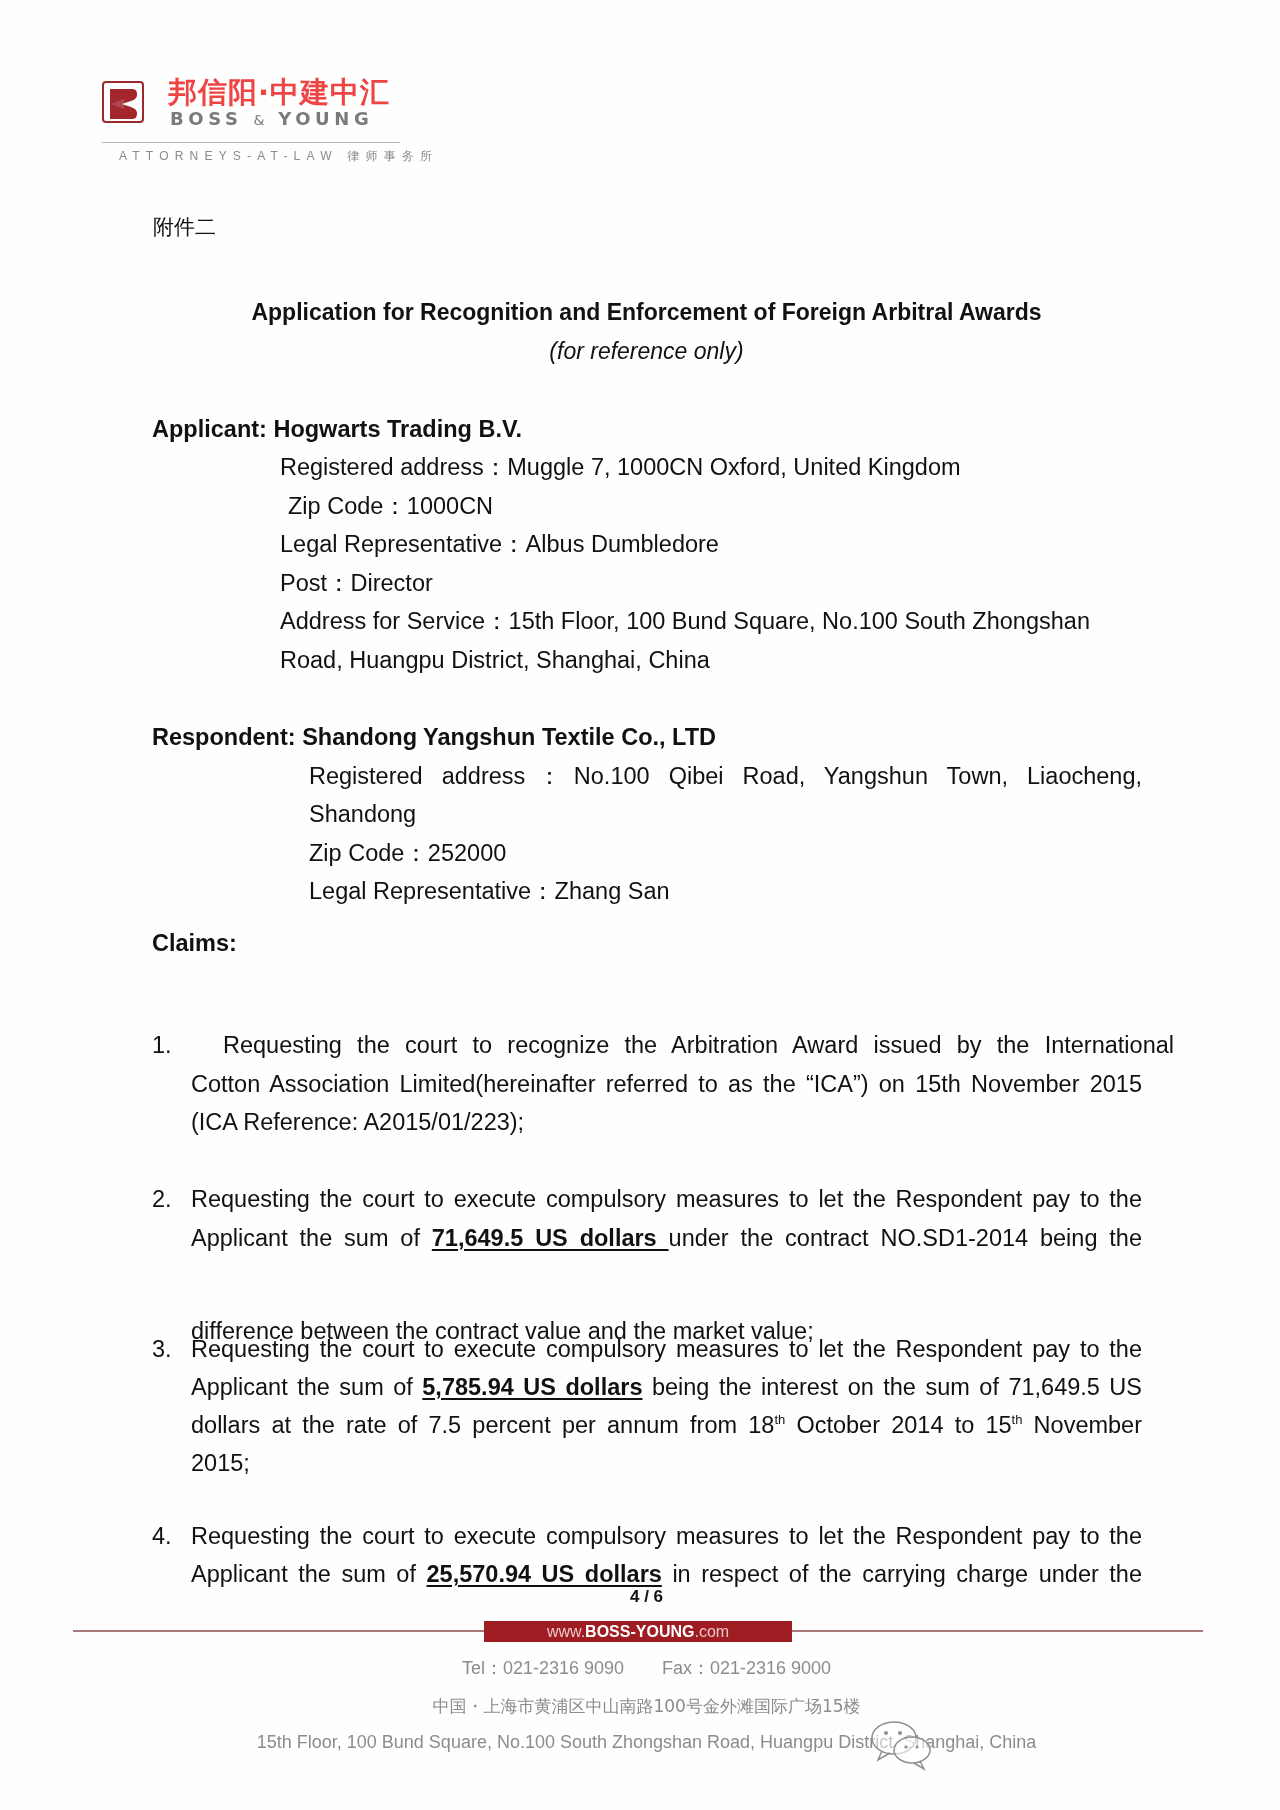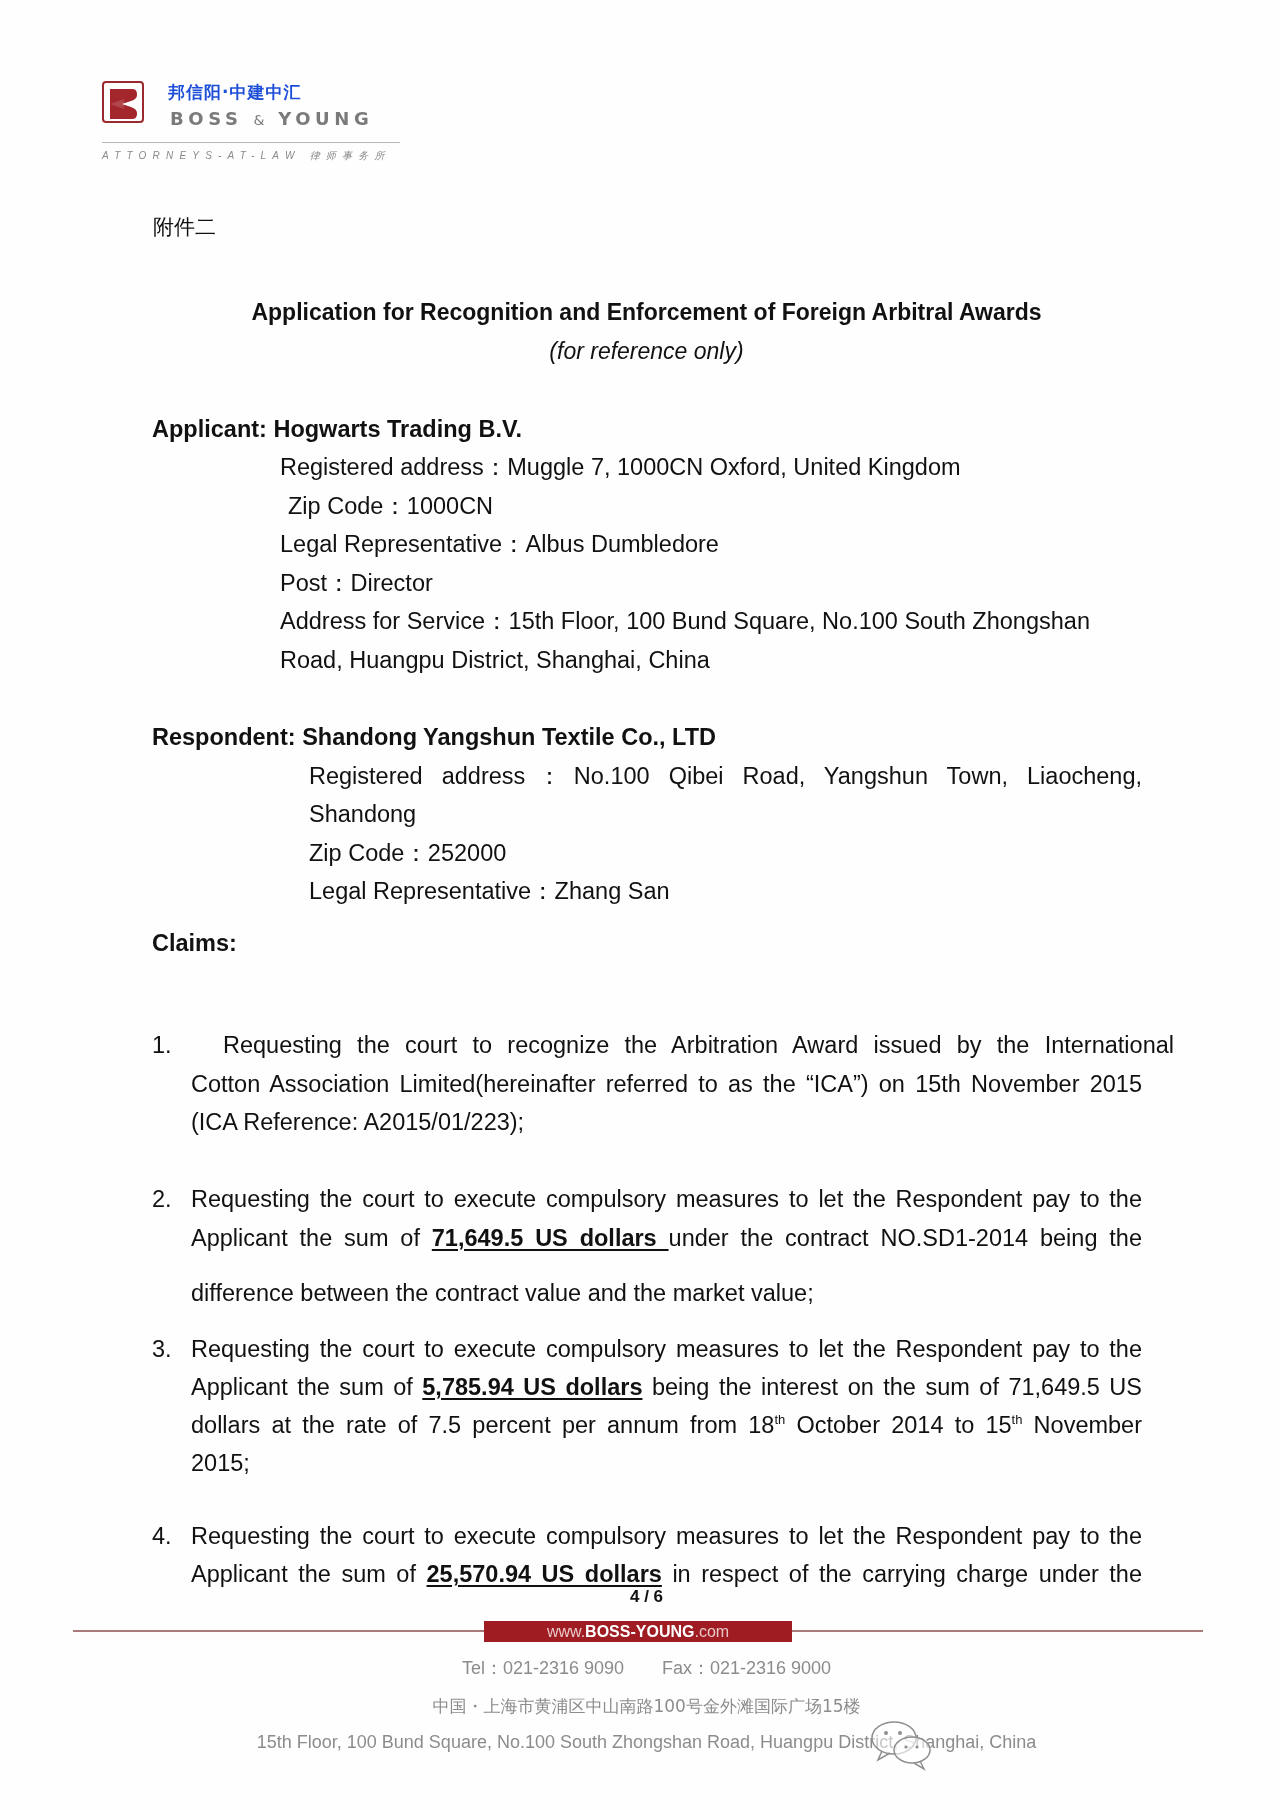--- a/index.html
+++ b/index.html
@@ -3,25 +3,25 @@
 <meta charset="utf-8">
 <style>
   * { margin: 0; padding: 0; box-sizing: border-box; }
   html, body { width: 1280px; height: 1810px; background: #fefefe; overflow: hidden; }
   body { position: relative; font-family: "Liberation Sans", "DejaVu Sans", sans-serif; color: #111; }
 
   
   .logo { position: absolute; left: 102px; top: 80px; width: 298px; height: 84px; }
   .logo-mark { position: absolute; left: 0; top: 1px; width: 42px; height: 42px; border: 2px solid #9b2a2e; border-radius: 4px; background: #fff; overflow: hidden; }
   .logo-mark svg { position: absolute; left: 0; top: 0; }
-  .logo-cn { position: absolute; left: 66px; top: -2px; font-family: "DejaVu Sans", sans-serif; font-size: 17px; font-weight: bold; color: #1d4ed8; letter-spacing: 1px; white-space: nowrap; line-height: 28px; }
+  .logo-cn { position: absolute; left: 66px; top: -2px; font-family: "DejaVu Sans", sans-serif; font-size: 29px; font-weight: bold; color: #ef4444; letter-spacing: 1px; white-space: nowrap; line-height: 28px; }
   .logo-en { position: absolute; left: 68px; top: 29px; font-family: "DejaVu Sans", sans-serif; font-size: 18px; font-weight: bold; color: #7a7a7a; letter-spacing: 4.6px; white-space: nowrap; line-height: 20px; }
   .logo-en .amp { font-size: 14px; font-weight: normal; letter-spacing: 3px; }
   .logo-rule { position: absolute; left: 0; top: 62px; width: 298px; height: 1px; background: #b8b8b8; }
-  .logo-tag { position: absolute; left: 0; top: 70px; font-size: 10px; font-style: italic; color: #8a8a8a; letter-spacing: 6.2px; white-space: nowrap; line-height: 12px; }
+  .logo-tag { position: absolute; left: 17px; top: 70px; font-size: 12px; color: #8a8a8a; letter-spacing: 6.2px; white-space: nowrap; line-height: 12px; }
 
   
   .annex { position: absolute; left: 153px; top: 214px; font-family: "DejaVu Serif", serif; font-size: 21px; line-height: 26px; color: #111; }
   .title { position: absolute; left: 0; width: 1293px; top: 298px; text-align: center; font-size: 23px; font-weight: bold; line-height: 28px; color: #111; }
   .subtitle { position: absolute; left: 0; width: 1293px; top: 337px; text-align: center; font-size: 23px; font-style: italic; line-height: 28px; color: #111; }
 
   .line { position: absolute; font-size: 23.5px; line-height: 30px; white-space: nowrap; color: #111; }
   .bold { font-weight: bold; }
   .just { width: 862px; text-align: justify; text-align-last: justify; white-space: normal; }
   .u { text-decoration: underline; text-decoration-thickness: 2px; text-underline-offset: 3px; font-weight: bold; }
@@ -106,21 +106,21 @@
 <div class="num" style="top:1030px;">1.</div>
 <div class="line just" style="left:191px; top:1030px; width:951px;margin-left:32px;">Requesting the court to recognize the Arbitration Award issued by the International</div>
 <div class="line just" style="left:191px; top:1069px; width:951px;">Cotton Association Limited(hereinafter referred to as the “ICA”) on 15th November 2015</div>
 <div class="line" style="left:191px; top:1107px;">(ICA Reference: A2015/01/223);</div>
 
 <div class="num" style="top:1184px;">2.</div>
 <div class="line just" style="left:191px; top:1184px; width:951px;">Requesting the court to execute compulsory measures to let the Respondent pay to the</div>
 <div class="line just" style="left:191px; top:1223px; width:951px;">
   <span>Applicant the sum of </span><span class="u">71,649.5 US dollars </span><span>under the contract NO.SD1-2014 being the</span>
 </div>
-<div class="line" style="left:191px; top:1278px;text-align:right;">difference between the contract value and the market value;</div>
+<div class="line" style="left:191px; top:1316px;text-align:right;">difference between the contract value and the market value;</div>
 
 <div class="num" style="top:1334px;">3.</div>
 <div class="line just" style="left:191px; top:1334px; width:951px;">Requesting the court to execute compulsory measures to let the Respondent pay to the</div>
 <div class="line just" style="left:191px; top:1372px; width:951px;">
   <span>Applicant the sum of </span><span class="u">5,785.94 US dollars</span><span> being the interest on the sum of 71,649.5 US</span>
 </div>
 <div class="line just" style="left:191px; top:1410px; width:951px;">
   <span>dollars at the rate of 7.5 percent per annum from 18</span><sup>th</sup><span> October 2014 to 15</span><sup>th</sup><span> November</span>
 </div>
 <div class="line" style="left:191px; top:1448px;">2015;</div>

